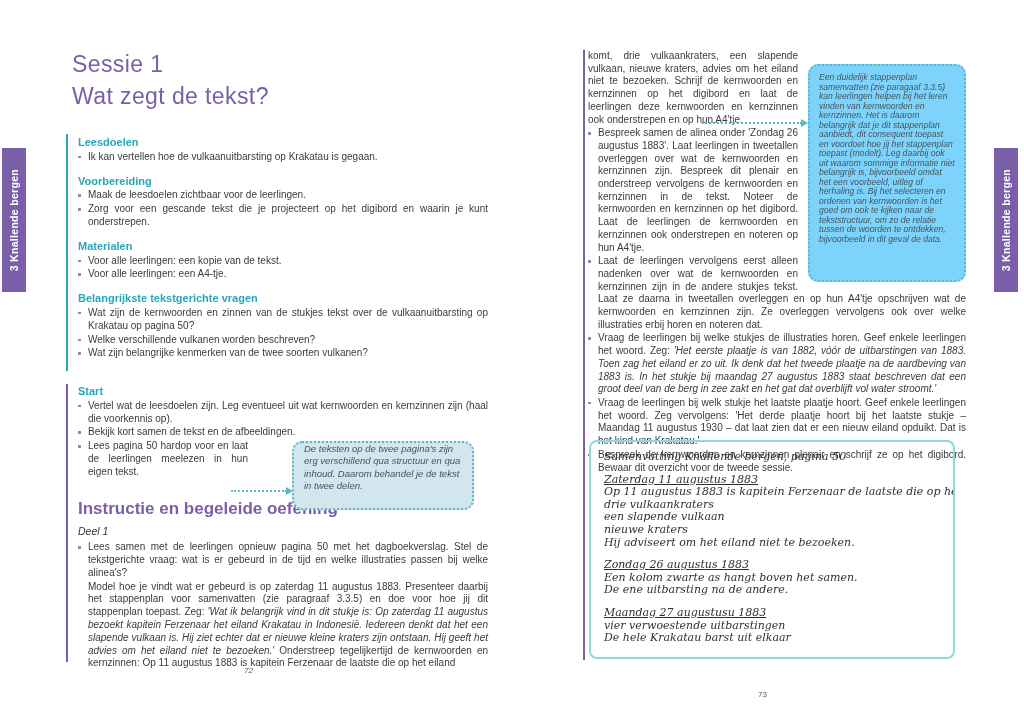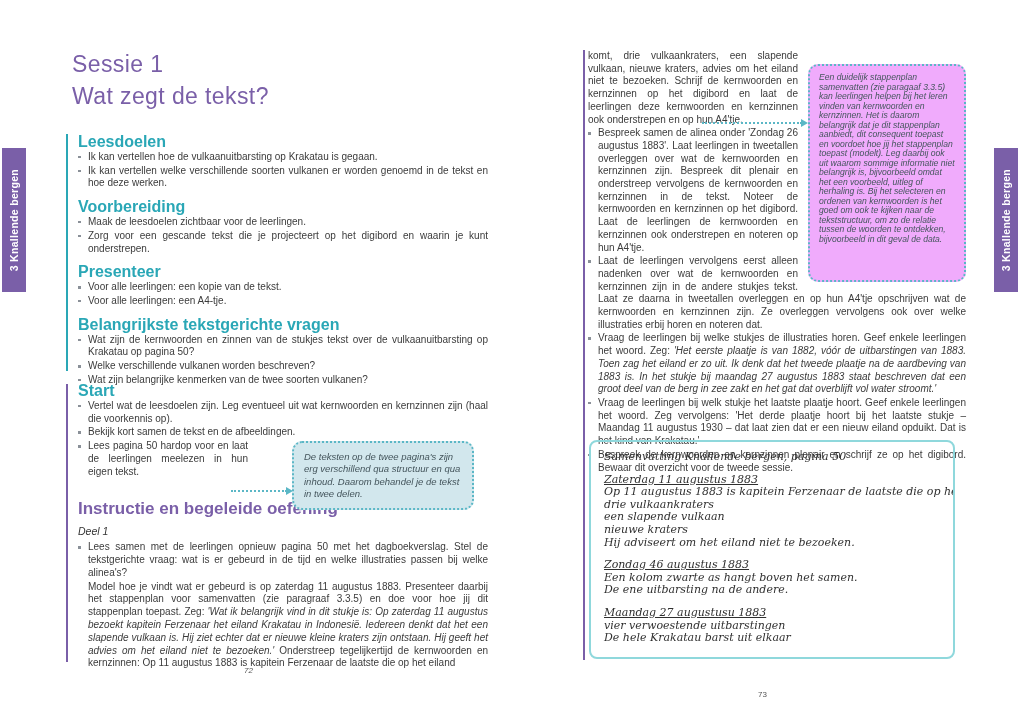--- a/index.html
+++ b/index.html
@@ -11,42 +11,42 @@
   .chapter-tab span{writing-mode:vertical-rl;transform:rotate(180deg);font-size:10.5px;font-weight:bold;
     letter-spacing:.3px;white-space:nowrap;}
   
   .page-title{position:absolute;left:72px;top:48px;color:#7a5fa8;font-size:23px;line-height:32px;
     font-weight:400;letter-spacing:.4px;}
   
   .rule{position:absolute;width:2px;}
   .rule.teal{background:#2aa7b6;}
   .rule.purple{background:#7a5fa8;}
   .block{position:absolute;font-size:10px;line-height:12.8px;}
-  .teal-head{color:#2aa7b6;font-weight:bold;font-size:16px;margin:11px 0 2px 0;}
+  .teal-head{color:#2aa7b6;font-weight:bold;font-size:11px;margin:11px 0 2px 0;}
   .teal-head.first{margin-top:0;}
   .purple-head{color:#7a5fa8;font-weight:bold;font-size:17px;margin:24px 0 4px 0;}
   .bullet-item{position:relative;padding-left:10px;margin:0 0 1px 0;text-align:justify;}
   .bullet-item.no-marker{padding-left:0;}
   .bullet-item.narrow{width:160px;}
   .bullet-marker{position:absolute;left:0;top:5px;width:2.5px;height:2.5px;background:#8a9098;}
   .it{font-style:italic;}
   .deel-label{font-style:italic;font-size:10.5px;margin:10px 0 3px 0;color:#333;}
   .para{text-align:justify;margin:0 0 1px 0;}
   
   .callout{position:absolute;background:#d2e7ed;border:2px dotted #5bb7c6;border-radius:10px;
     font-style:italic;color:#44555c;box-sizing:border-box;}
-  .callout-left{left:292px;top:441px;width:182px;height:69px;padding:8px 10px;font-size:9.5px;line-height:12.3px;}
+  .callout-left{left:292px;top:441px;width:182px;height:69px;padding:0 10px;font-size:9.5px;line-height:12.3px;}
   
   .leader{position:absolute;height:0;border-top:2px dotted #5bb7c6;}
   .leader::after{content:'';position:absolute;right:-6px;top:-5px;width:0;height:0;
     border-left:7px solid #5bb7c6;border-top:4px solid transparent;border-bottom:4px solid transparent;}
   
   #right-text{position:absolute;left:588px;top:50px;width:378px;font-size:10px;line-height:12.7px;}
   #right-callout{float:right;width:158px;height:218px;margin:14px 0 8px 10px;padding:7px 9px;
-    background:#f0abfc;border:2px dotted #5bb7c6;border-radius:10px;font-style:italic;color:#44555c;
+    background:#7dd3fc;border:2px dotted #5bb7c6;border-radius:10px;font-style:italic;color:#44555c;
     font-size:8.6px;line-height:9.5px;box-sizing:border-box;overflow:hidden;}
   
   #hw-box{position:absolute;left:589px;top:440px;width:366px;height:219px;box-sizing:border-box;
     border:2px solid #8fd8dc;border-radius:8px;padding:9px 13px;overflow:hidden;
     font-family:"DejaVu Serif",serif;font-style:italic;font-size:11px;line-height:12.6px;color:#2f2f2f;}
   .hw-line{white-space:nowrap;}
   .hw-line.u{text-decoration:underline;}
   .hw-blank{height:10px;}
   .page-num{position:absolute;font-size:8px;color:#555;}
 </style>
@@ -65,28 +65,27 @@
   <div class="page-title">
     <div>Sessie 1</div>
     <div>Wat zegt de tekst?</div>
   </div>
 
   <div class="rule teal" style="left:66px;top:134px;height:237px;"></div>
   <div class="block" style="left:78px;top:136px;width:410px;">
     <div class="teal-head first">Leesdoelen</div>
     <div>
         <div class="bullet-item"><span class="bullet-marker"></span><span>Ik kan vertellen hoe de vulkaanuitbarsting op Krakatau is gegaan.</span></div>
-        <div class="bullet-item"><span class="bullet-marker"></span><span>Ik kan vertellen welke verschillende soorten vulkanen er worden genoemd in de tekst en hoe deze werken.</span></div>
       </div>
     <div class="teal-head">Voorbereiding</div>
     <div>
         <div class="bullet-item"><span class="bullet-marker"></span><span>Maak de leesdoelen zichtbaar voor de leerlingen.</span></div>
         <div class="bullet-item"><span class="bullet-marker"></span><span>Zorg voor een gescande tekst die je projecteert op het digibord en waarin je kunt onderstrepen.</span></div>
       </div>
-    <div class="teal-head">Presenteer</div>
+    <div class="teal-head">Materialen</div>
     <div>
         <div class="bullet-item"><span class="bullet-marker"></span><span>Voor alle leerlingen: een kopie van de tekst.</span></div>
         <div class="bullet-item"><span class="bullet-marker"></span><span>Voor alle leerlingen: een A4-tje.</span></div>
       </div>
     <div class="teal-head">Belangrijkste tekstgerichte vragen</div>
     <div>
         <div class="bullet-item"><span class="bullet-marker"></span><span>Wat zijn de kernwoorden en zinnen van de stukjes tekst over de vulkaanuitbarsting op Krakatau op pagina 50?</span></div>
         <div class="bullet-item"><span class="bullet-marker"></span><span>Welke verschillende vulkanen worden beschreven?</span></div>
         <div class="bullet-item"><span class="bullet-marker"></span><span>Wat zijn belangrijke kenmerken van de twee soorten vulkanen?</span></div>
       </div>
@@ -134,21 +133,21 @@
     <div>
         <div class="hw-line">Samenvatting Knallende bergen, pagina 50</div>
         <div class="hw-blank"></div>
         <div class="hw-line u">Zaterdag 11 augustus 1883</div>
         <div class="hw-line">Op 11 augustus 1883 is kapitein Ferzenaar de laatste die op het eiland komt.</div>
         <div class="hw-line">drie vulkaankraters</div>
         <div class="hw-line">een slapende vulkaan</div>
         <div class="hw-line">nieuwe kraters</div>
         <div class="hw-line">Hij adviseert om het eiland niet te bezoeken.</div>
         <div class="hw-blank"></div>
-        <div class="hw-line u">Zondag 46 augustus 1883</div>
+        <div class="hw-line u">Zondag 26 augustus 1883</div>
         <div class="hw-line">Een kolom zwarte as hangt boven het samen.</div>
         <div class="hw-line">De ene uitbarsting na de andere.</div>
         <div class="hw-blank"></div>
         <div class="hw-line u">Maandag 27 augustusu 1883</div>
         <div class="hw-line">vier verwoestende uitbarstingen</div>
         <div class="hw-line">De hele Krakatau barst uit elkaar</div>
       </div>
   </div>
 
   <div class="page-num" style="left:758px;top:690px;">73</div>

